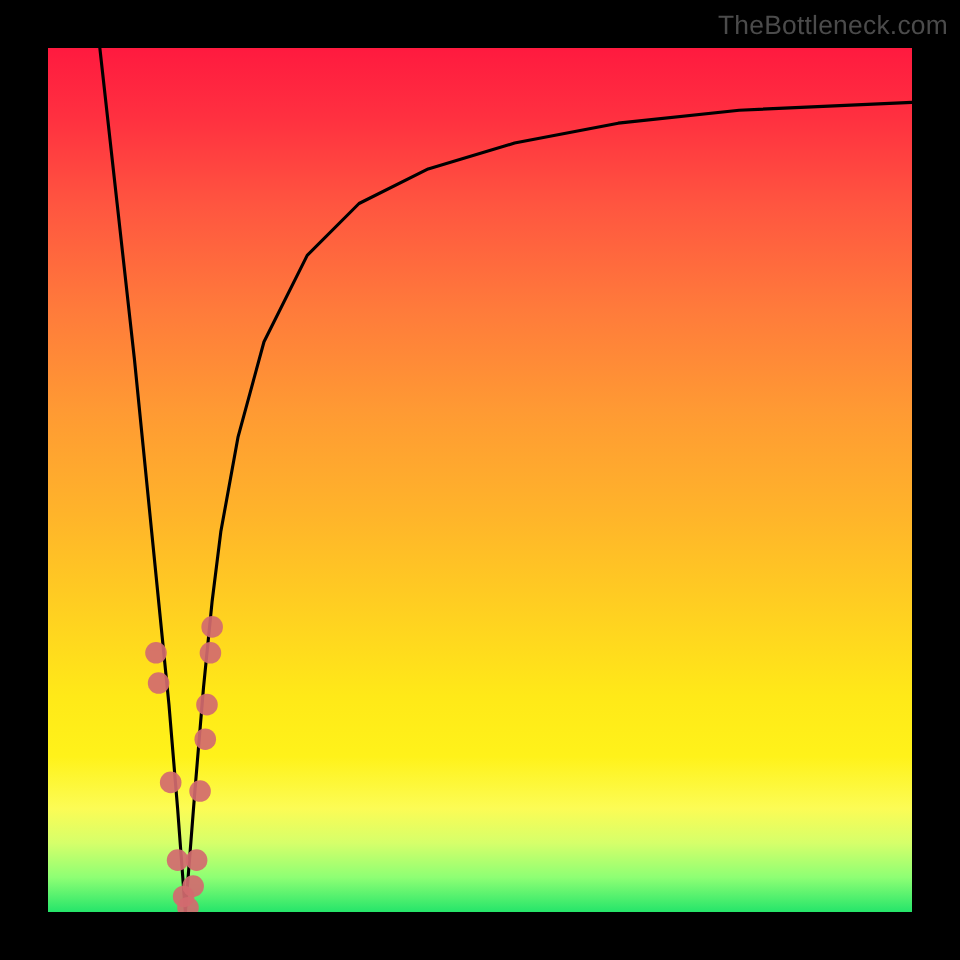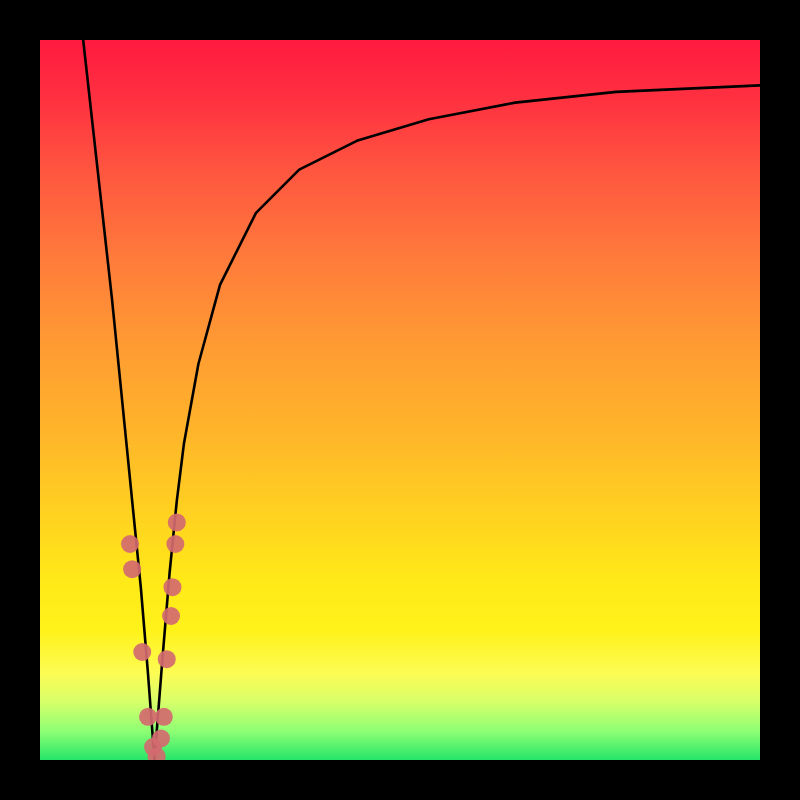--- a/index.html
+++ b/index.html
@@ -57,20 +57,21 @@
   font-weight: 500;
   letter-spacing: 0.2px;
   user-select: none;
 }
 </style>
 </head>
 <body>
 
 <div class="frame">
 
+  <div class="watermark">TheBottleneck.com</div>
 
   <div class="plot-area">
     <svg viewBox="0 0 720 720" preserveAspectRatio="none">
       <g id="g-lines">
           <path d="M43.20 0.00 L57.60 129.60 L72.00 259.20 L79.20 331.20 L86.40 403.20 L93.60 475.20 L100.80 547.20 L108.00 633.60 L114.48 720.00" fill="none" stroke="#000" stroke-width="2.6" stroke-linecap="round" stroke-linejoin="round"></path>
           <path d="M114.48 720.00 L122.40 619.20 L129.60 532.80 L136.80 460.80 L144.00 403.20 L158.40 324.00 L180.00 244.80 L216.00 172.80 L259.20 129.60 L316.80 100.80 L388.80 79.20 L475.20 62.64 L576.00 51.84 L720.00 45.36" fill="none" stroke="#000" stroke-width="2.6" stroke-linecap="round" stroke-linejoin="round"></path>
         </g>
       <g id="g-markers">
           <circle cx="90.00" cy="504.00" r="9" fill="#d36a6f" fill-opacity="0.92"></circle>
           <circle cx="92.16" cy="529.20" r="9" fill="#d36a6f" fill-opacity="0.92"></circle>

